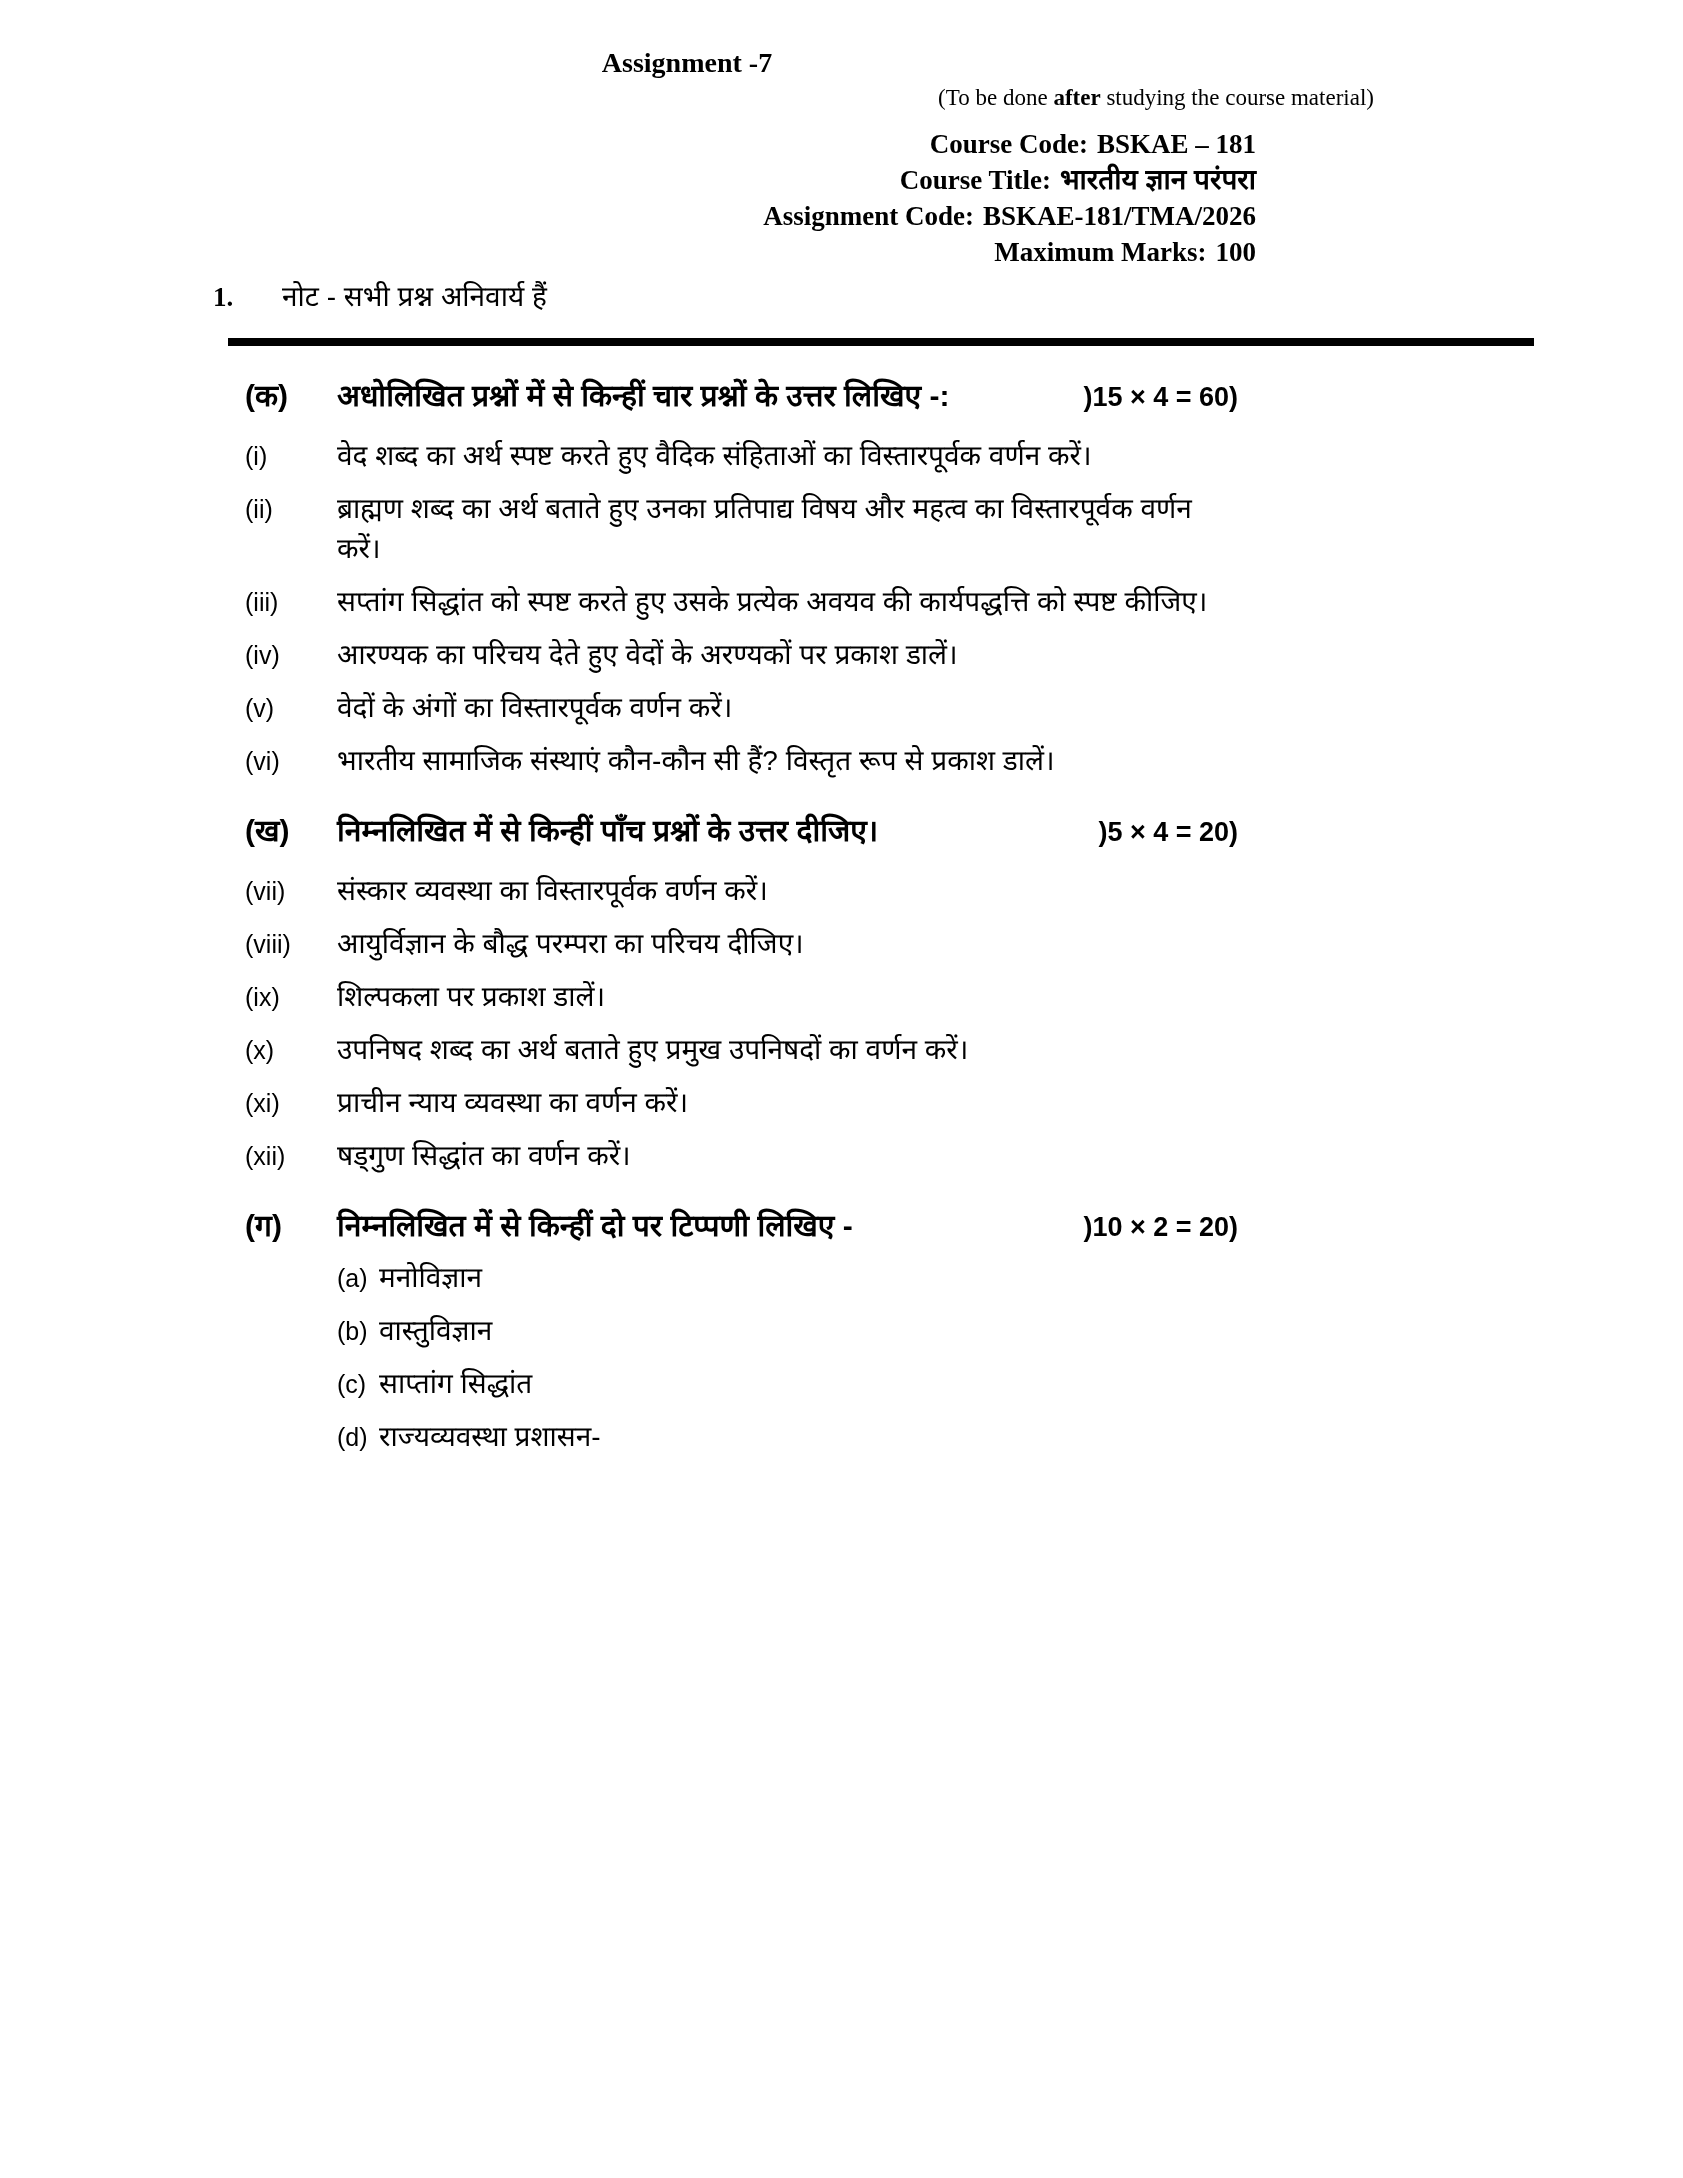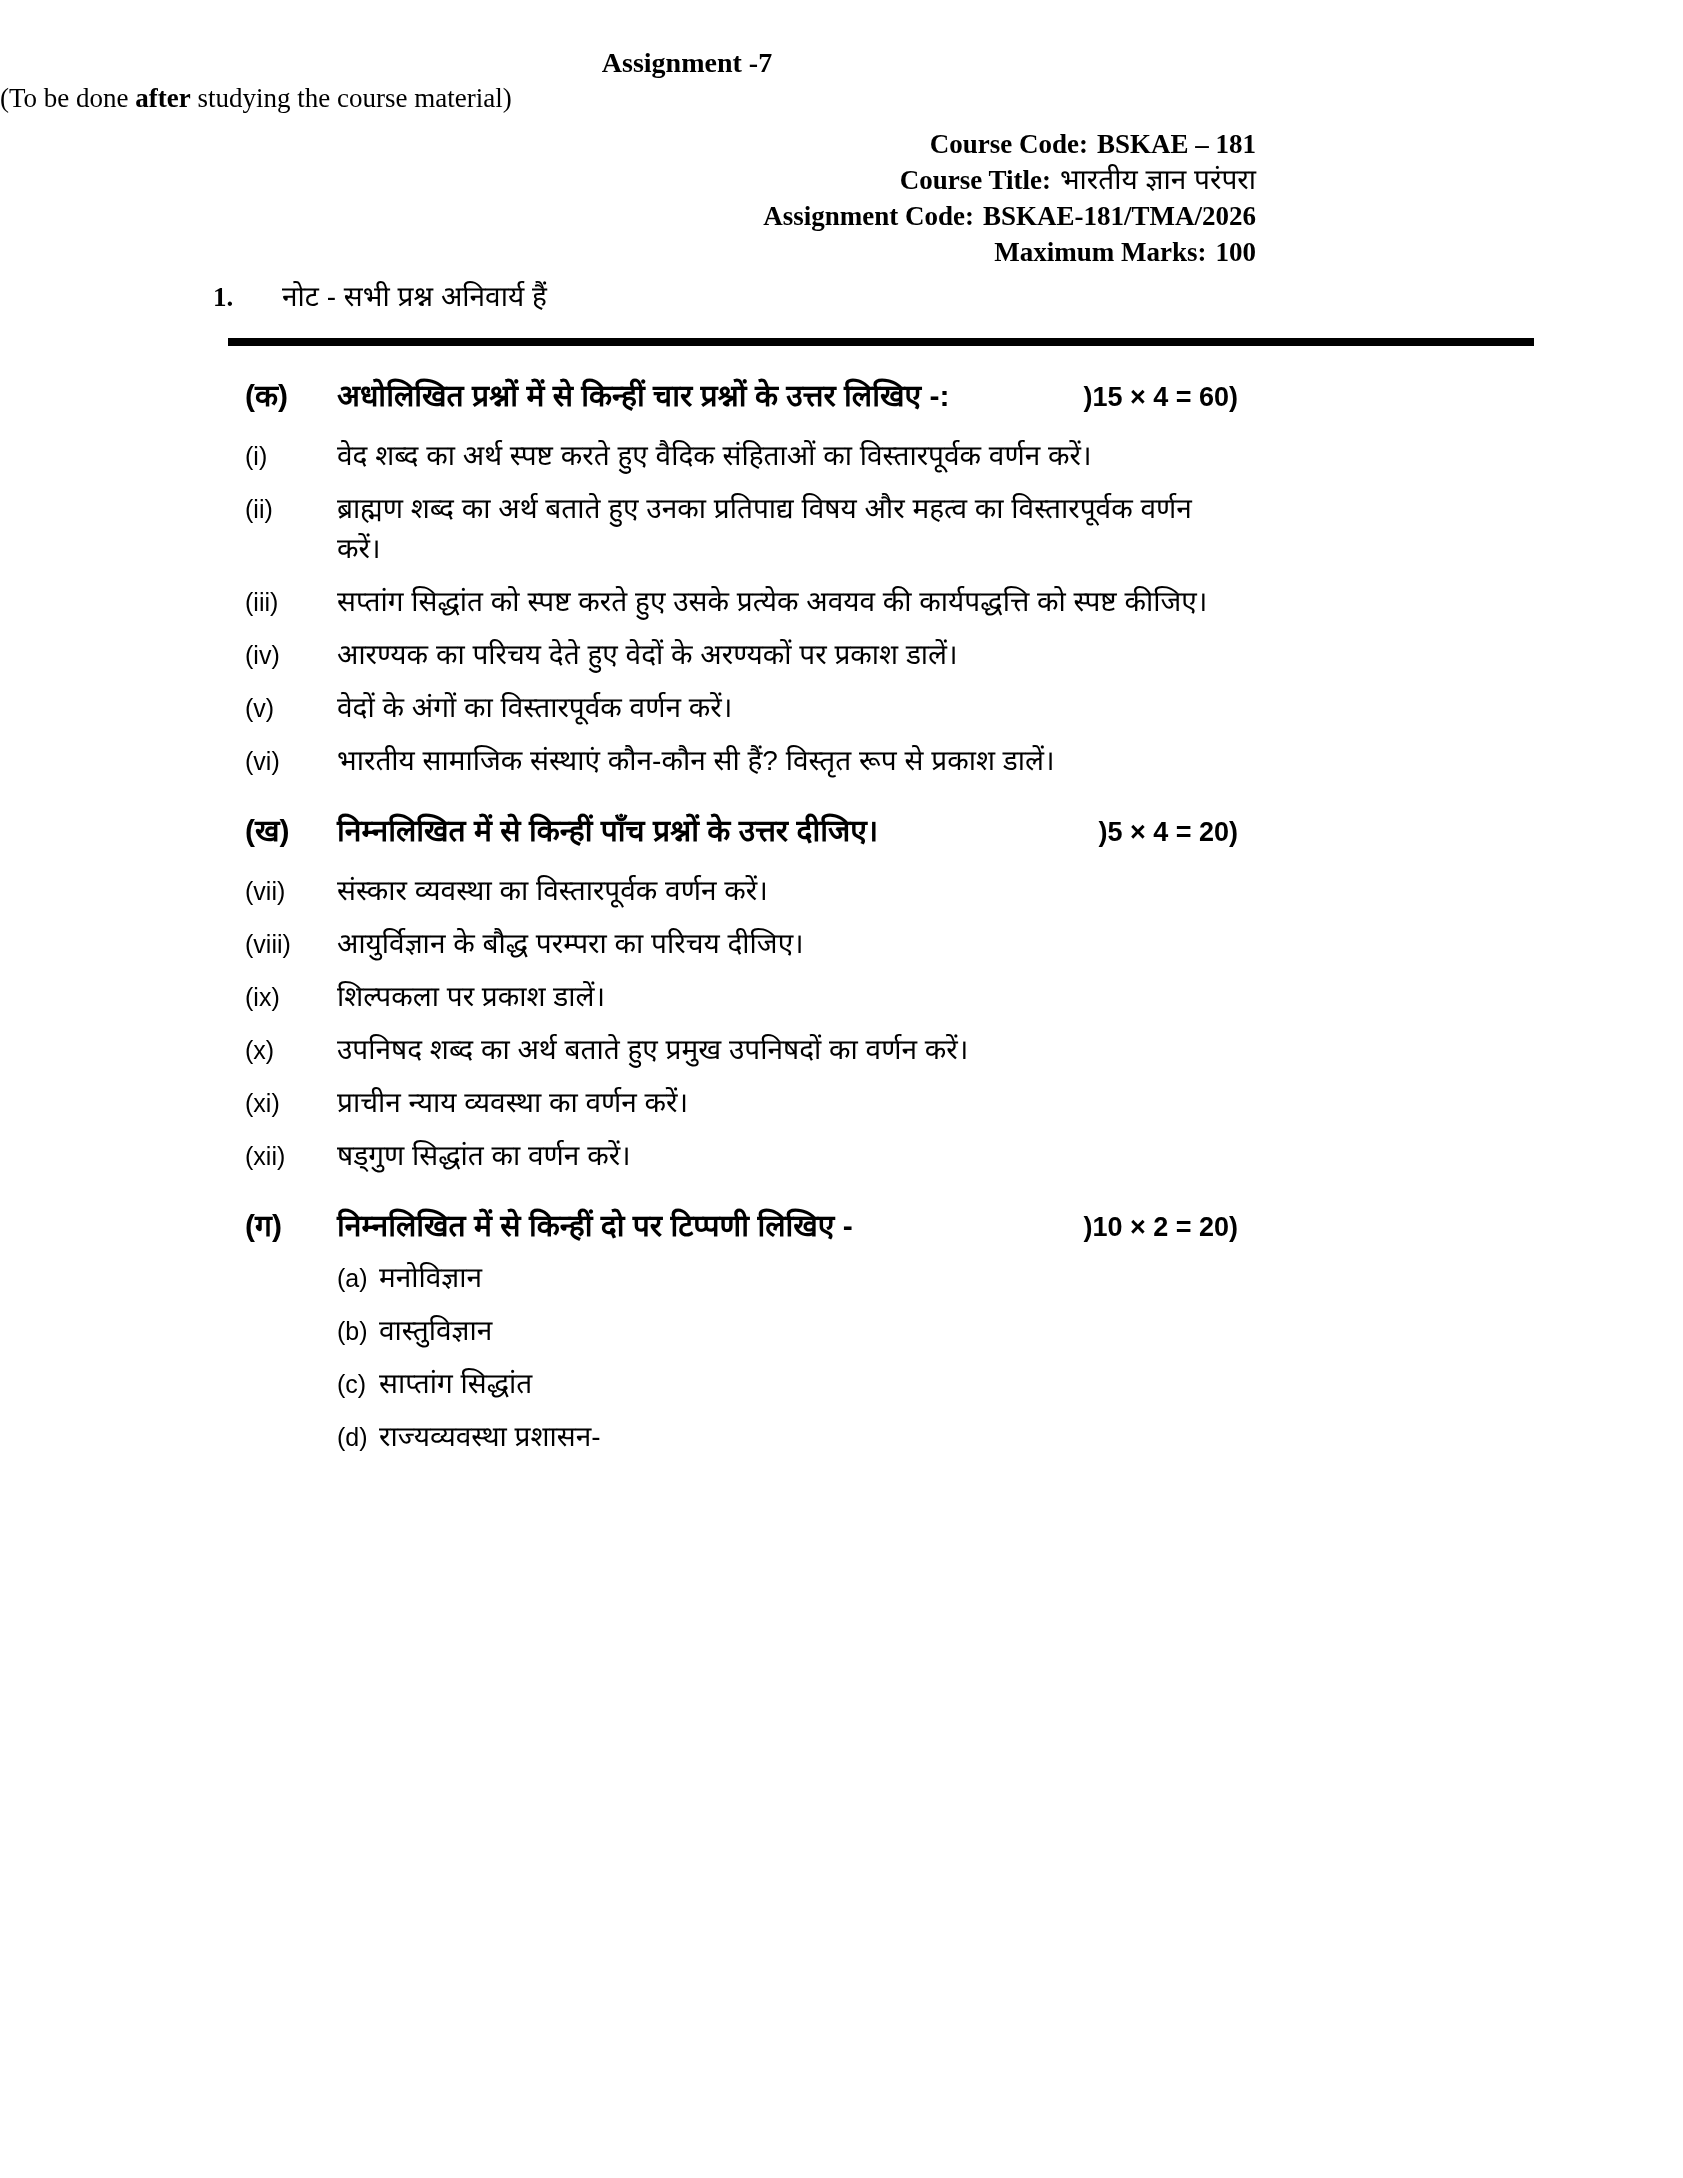--- a/index.html
+++ b/index.html
@@ -8,27 +8,27 @@
     background: #ffffff; color: #000000;
     font-family: "Liberation Serif", serif;
     overflow: hidden;
   }
   .page { position: relative; width: 1374px; height: 2178px; padding-top: 46px; box-sizing: border-box; border-radius: 27px; }
 
   .hindi { font-family: "Liberation Sans", "DejaVu Sans", sans-serif; }
   .sans  { font-family: "Liberation Sans", "DejaVu Sans", sans-serif; }
 
   .title { text-align: center; font-weight: bold; font-size: 28px; line-height: 34px; }
-  .subtitle { text-align: left; font-size: 27px; line-height: 36px; }
+  .subtitle { text-align: right; font-size: 23px; line-height: 36px; }
   .subtitle b { font-weight: bold; }
 
   .meta { margin-right: 118px; margin-top: 10px; text-align: right; font-size: 27px; line-height: 36px; }
   .meta-line .mlabel { font-weight: bold; }
   .meta-line .mvalue { font-weight: bold; margin-left: 9px; }
-  .meta-line.hindi-value .mvalue { font-weight: normal; font-family: "Liberation Sans", "DejaVu Sans", sans-serif; font-size: 28px; }
+  .meta-line.hindi-value .mvalue { font-weight: bold; font-family: "Liberation Sans", "DejaVu Sans", sans-serif; font-size: 28px; }
 
   .last-date { margin-left: 220px; margin-top: 2px; font-weight: bold; font-size: 27px; line-height: 34px; }
 
   .note-line { margin-left: 213px; margin-top: 6px; display: flex; align-items: baseline; }
   .note-num  { font-weight: bold; font-size: 27px; width: 69px; flex: none; }
   .note-text { font-size: 28px; }
 
   .rule { margin-left: 228px; margin-top: 24px; width: 1306px; height: 8px; background: #000000; }
 
   .content { margin-left: 245px; margin-right: 136px; }

